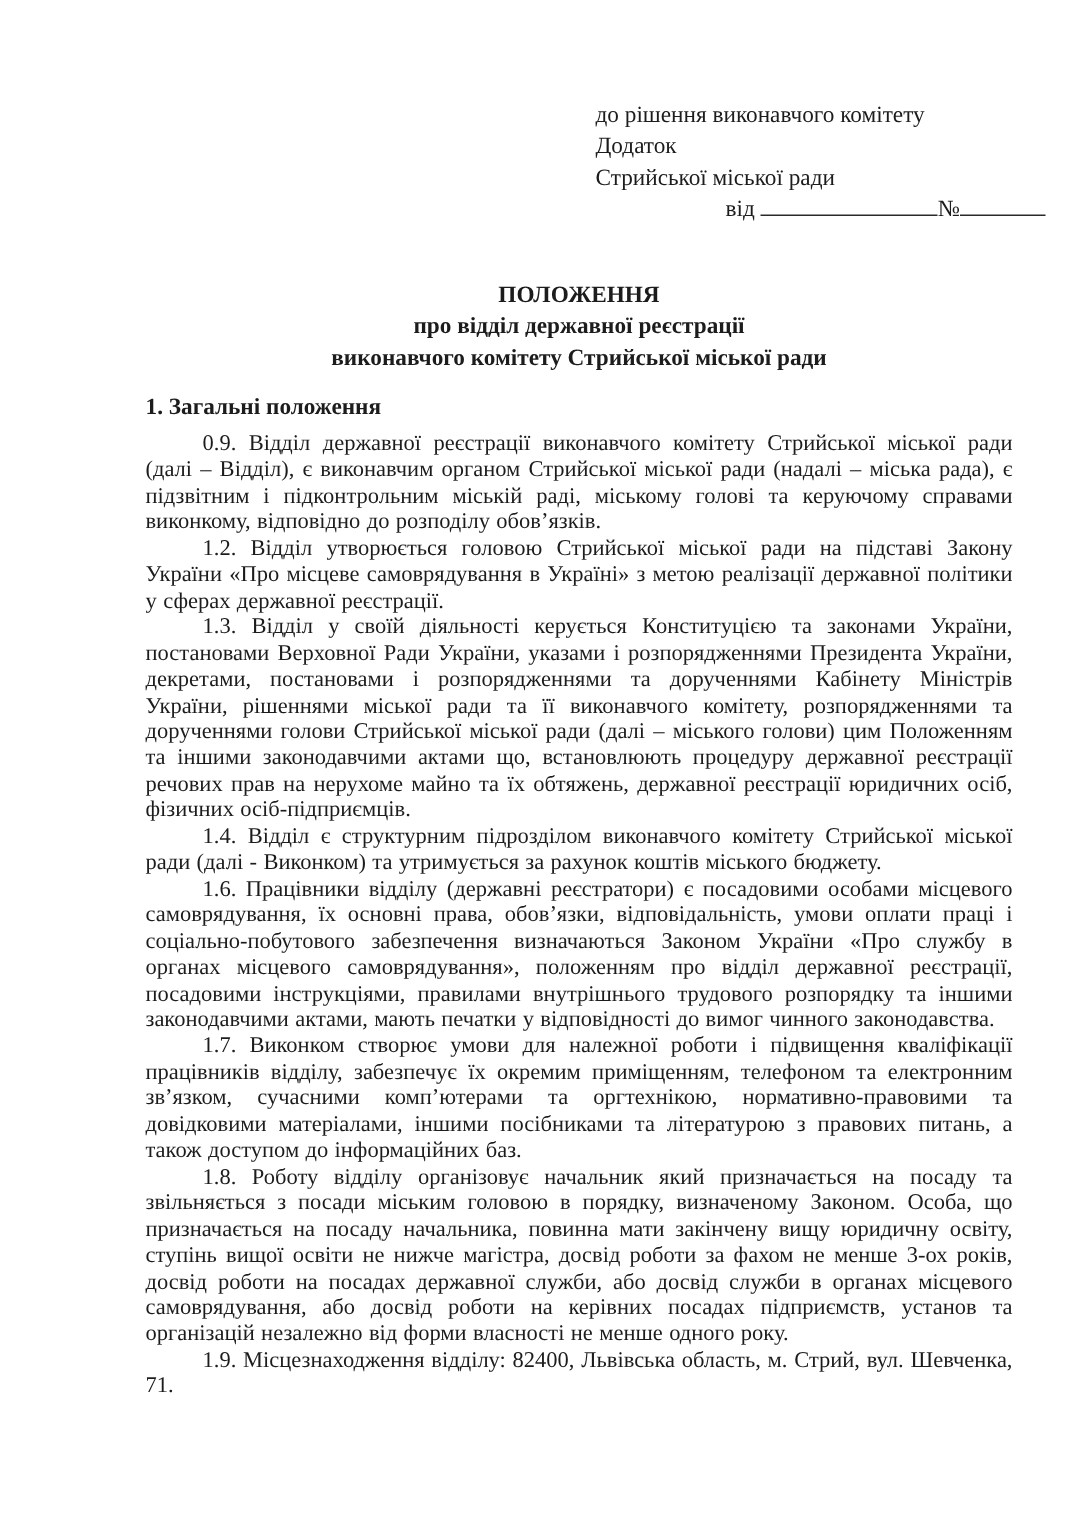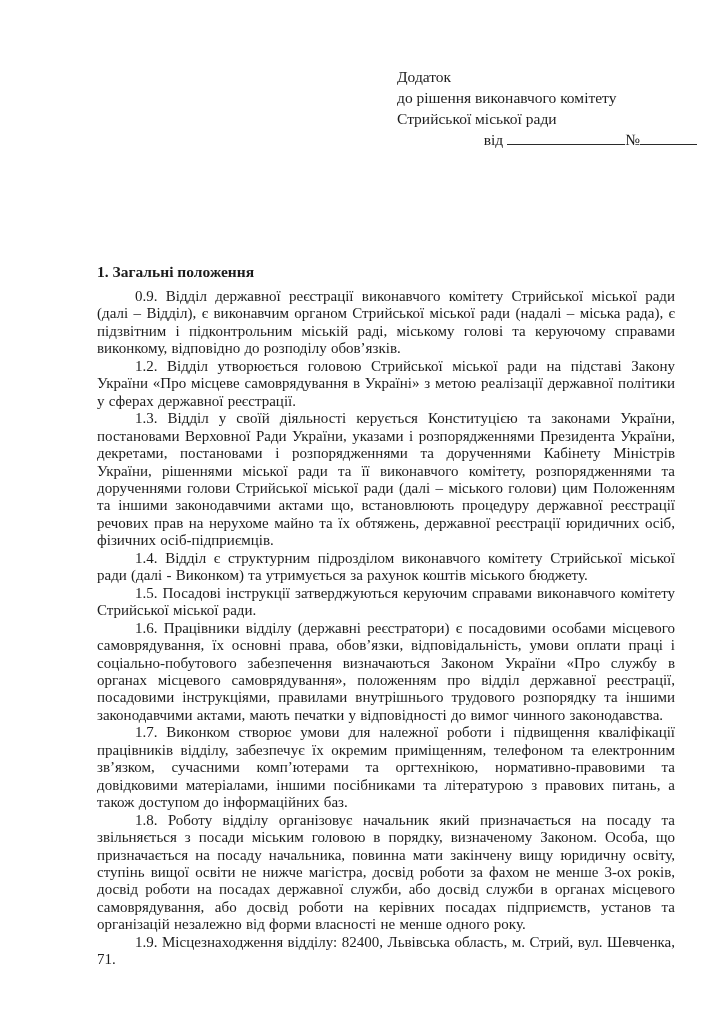--- a/index.html
+++ b/index.html
@@ -78,47 +78,54 @@
     word-spacing: 0.5px;
   }
 </style>
 </head>
 <body>
 
 <div class="page">
 
   <div class="annex-block">
 
+      <div class="annex-line">до рішення виконавчого комітету</div>
+
       <div class="annex-line">Додаток</div>
-
-      <div class="annex-line">до рішення виконавчого комітету</div>
 
       <div class="annex-line">Стрийської міської ради</div>
     </div>
 
   <div class="annex-block date-line-wrap" style="top:129px;text-align:right;">
     <div class="date-line">
       <span>від</span><span class="blank blank-date"></span><span>№</span><span class="blank blank-number"></span>
     </div>
   </div>
 
+  <div class="title-block">
+
+      <div class="title-line">ПОЛОЖЕННЯ</div>
+
+      <div class="title-line">про відділ державної реєстрації</div>
+
+      <div class="title-line">виконавчого комітету Стрийської міської ради</div>
+    </div>
 
   <h2 class="section-heading">1. Загальні положення</h2>
 
   <div class="body-block">
 
       <p class="para">0.9. Відділ державної реєстрації виконавчого комітету Стрийської міської ради (далі – Відділ), є виконавчим органом Стрийської міської ради (надалі – міська рада), є підзвітним і підконтрольним міській раді, міському голові та керуючому справами виконкому, відповідно до розподілу обов’язків.</p>
 
       <p class="para">1.2. Відділ утворюється головою Стрийської міської ради на підставі Закону України «Про місцеве самоврядування в Україні» з метою реалізації державної політики у сферах державної реєстрації.</p>
 
       <p class="para">1.3. Відділ у своїй діяльності керується Конституцією та законами України, постановами Верховної Ради України, указами і розпорядженнями Президента України, декретами, постановами і розпорядженнями та дорученнями Кабінету Міністрів України, рішеннями міської ради та її виконавчого комітету, розпорядженнями та дорученнями голови Стрийської міської ради (далі – міського голови) цим Положенням та іншими законодавчими актами що, встановлюють процедуру державної реєстрації речових прав на нерухоме майно та їх обтяжень, державної реєстрації юридичних осіб, фізичних осіб-підприємців.</p>
 
       <p class="para">1.4. Відділ є структурним підрозділом виконавчого комітету Стрийської міської ради (далі - Виконком) та утримується за рахунок коштів міського бюджету.</p>
 
-      <p class="para">1.5. Посадові інструкції затверджуються керуючим справами виконавчого комітету Стрийської міської ради.</p>
 
       <p class="para">1.6. Працівники відділу (державні реєстратори) є посадовими особами місцевого самоврядування, їх основні права, обов’язки, відповідальність, умови оплати праці і соціально-побутового забезпечення визначаються Законом України «Про службу в органах місцевого самоврядування», положенням про відділ державної реєстрації, посадовими інструкціями, правилами внутрішнього трудового розпорядку та іншими законодавчими актами, мають печатки у відповідності до вимог чинного законодавства.</p>
 
       <p class="para">1.7. Виконком створює умови для належної роботи і підвищення кваліфікації працівників відділу, забезпечує їх окремим приміщенням, телефоном та електронним зв’язком, сучасними комп’ютерами та оргтехнікою, нормативно-правовими та довідковими матеріалами, іншими посібниками та літературою з правових питань, а також доступом до інформаційних баз.</p>
 
       <p class="para">1.8. Роботу відділу організовує начальник який призначається на посаду та звільняється з посади міським головою в порядку, визначеному Законом.  Особа, що призначається на посаду начальника, повинна мати закінчену вищу юридичну освіту, ступінь вищої освіти не нижче магістра, досвід роботи за фахом не менше 3-ох років, досвід роботи на посадах державної служби, або досвід служби в органах місцевого самоврядування, або досвід роботи на керівних посадах підприємств, установ та організацій незалежно від форми власності не менше одного року.</p>
 
       <p class="para">1.9. Місцезнаходження відділу: 82400, Львівська область, м. Стрий, вул. Шевченка, 71.</p>
     </div>
 

